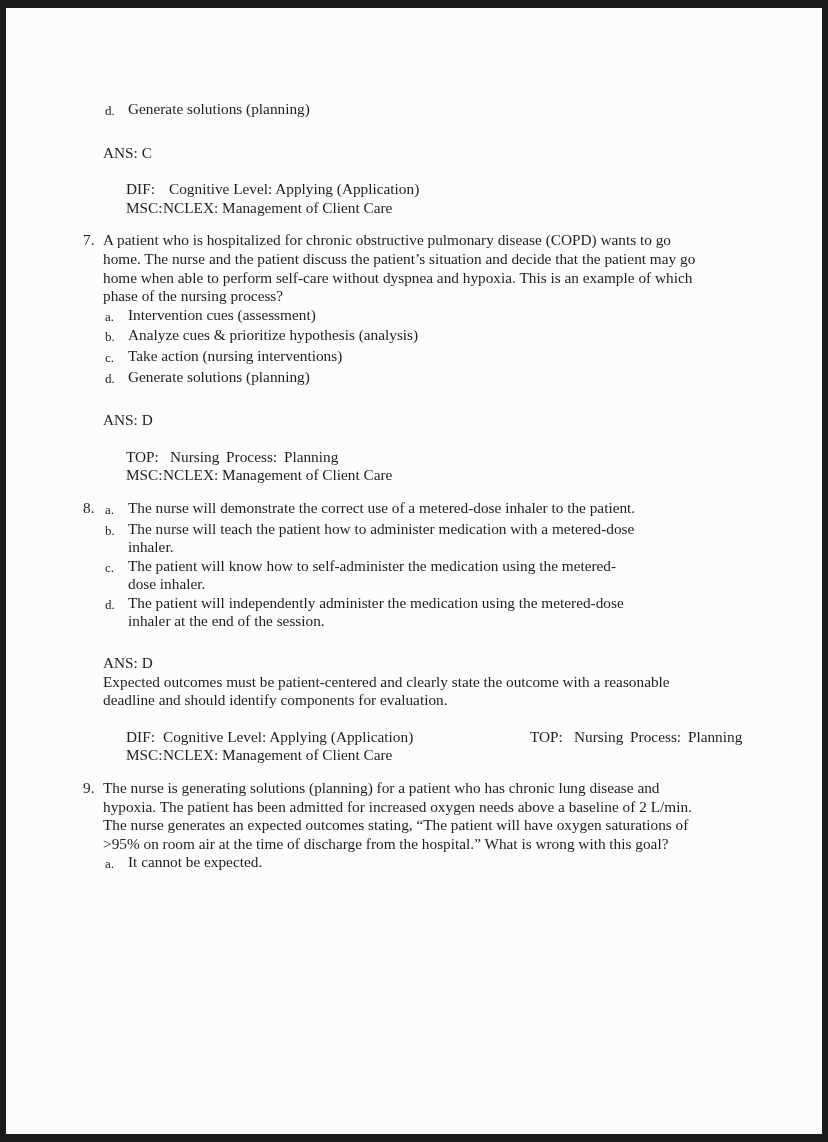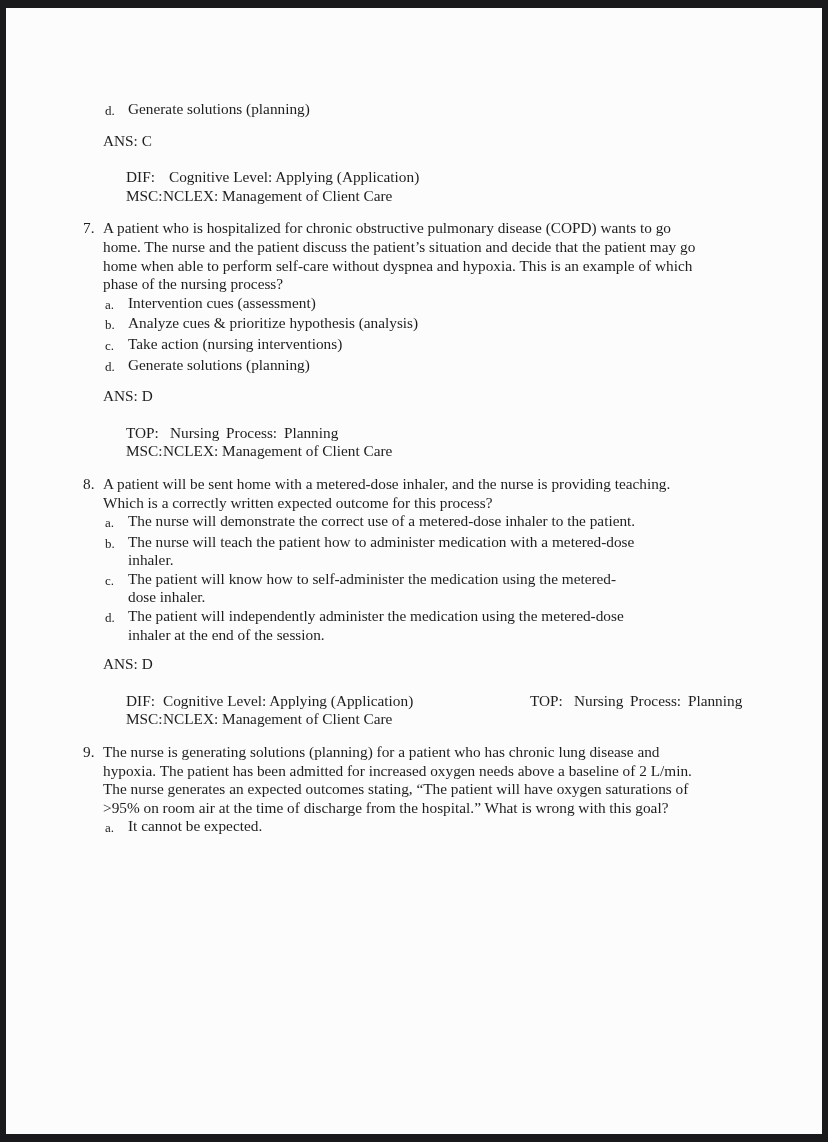--- a/index.html
+++ b/index.html
@@ -37,21 +37,21 @@
     margin-left: 2px;
   }
   .opt-letter {
     flex: 0 0 23px;
     font-size: 13px;
     padding-top: 2px;
   }
   .opt-text { flex: 1; }
 
   
-  .ans-block { margin-top: 11px; }
+  .ans-block { margin-top: 23px; }
 
   
   .meta-stack, .meta-row { margin-top: 18px; }
   .meta-label {
     display: inline-block;
     min-width: 37px;
     margin-left: 23px;
   }
   .meta-label.w43 { min-width: 43px; }
   .meta-label.w32 { min-width: 32px; }
@@ -127,22 +127,20 @@
           <span class="meta-label">TOP:</span><span>Nursing Process: Planning</span>
         </div>
       </div>
       <div>
         <span class="meta-label">MSC:</span><span>NCLEX: Management of Client Care</span>
       </div>
     </section>
 
     <section class="question">
       <span class="q-num">8.</span>
-      <div class="q-text pre">A patient will be sent home with a metered-dose inhaler, and the nurse is providing teaching.
-Which is a correctly written expected outcome for this process?</div>
       <div>
         <div class="option">
           <span class="opt-letter">a.</span>
           <span class="opt-text pre">The nurse will demonstrate the correct use of a metered-dose inhaler to the patient.</span>
         </div>
         <div class="option">
           <span class="opt-letter">b.</span>
           <span class="opt-text pre">The nurse will teach the patient how to administer medication with a metered-dose
 inhaler.</span>
         </div>
@@ -152,20 +150,22 @@
 dose inhaler.</span>
         </div>
         <div class="option">
           <span class="opt-letter">d.</span>
           <span class="opt-text pre">The patient will independently administer the medication using the metered-dose
 inhaler at the end of the session.</span>
         </div>
       </div>
       <div class="ans-block">
         <div>ANS: D</div>
+        <div class="pre">Expected outcomes must be patient-centered and clearly state the outcome with a reasonable
+deadline and should identify components for evaluation.</div>
       </div>
       <div class="meta-row">
         <div class="meta-left">
           <span class="meta-label">DIF:</span><span>Cognitive Level: Applying (Application)</span>
         </div>
         <div class="meta-right">
           <span class="meta-label">TOP:</span><span>Nursing Process: Planning</span>
         </div>
       </div>
       <div>

